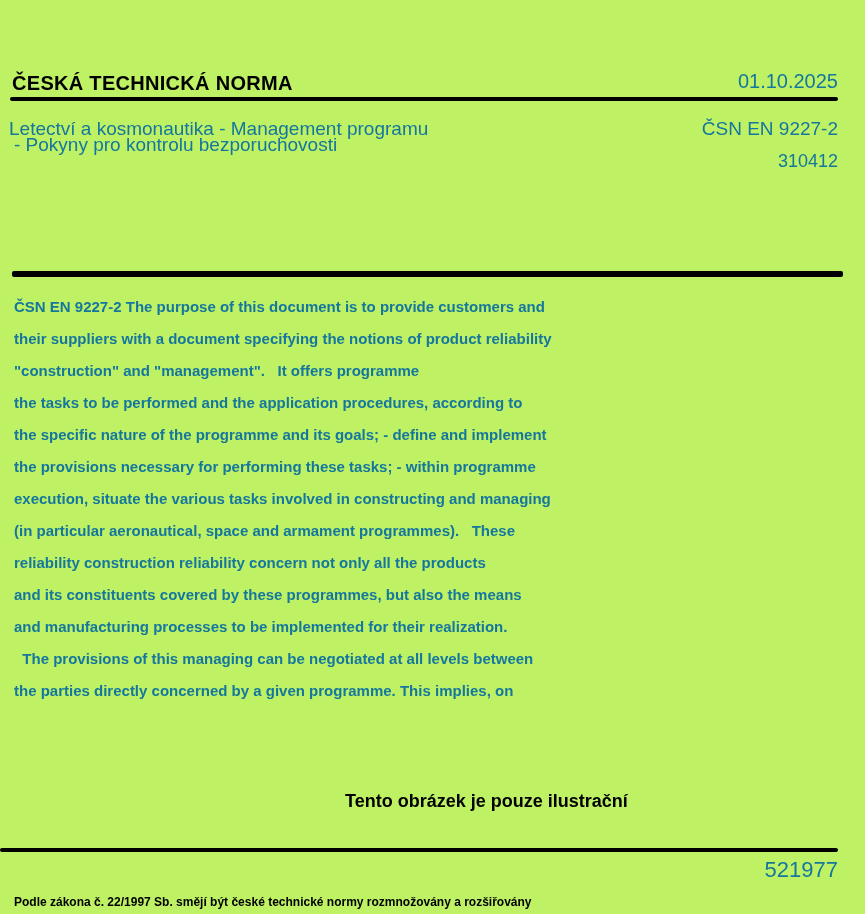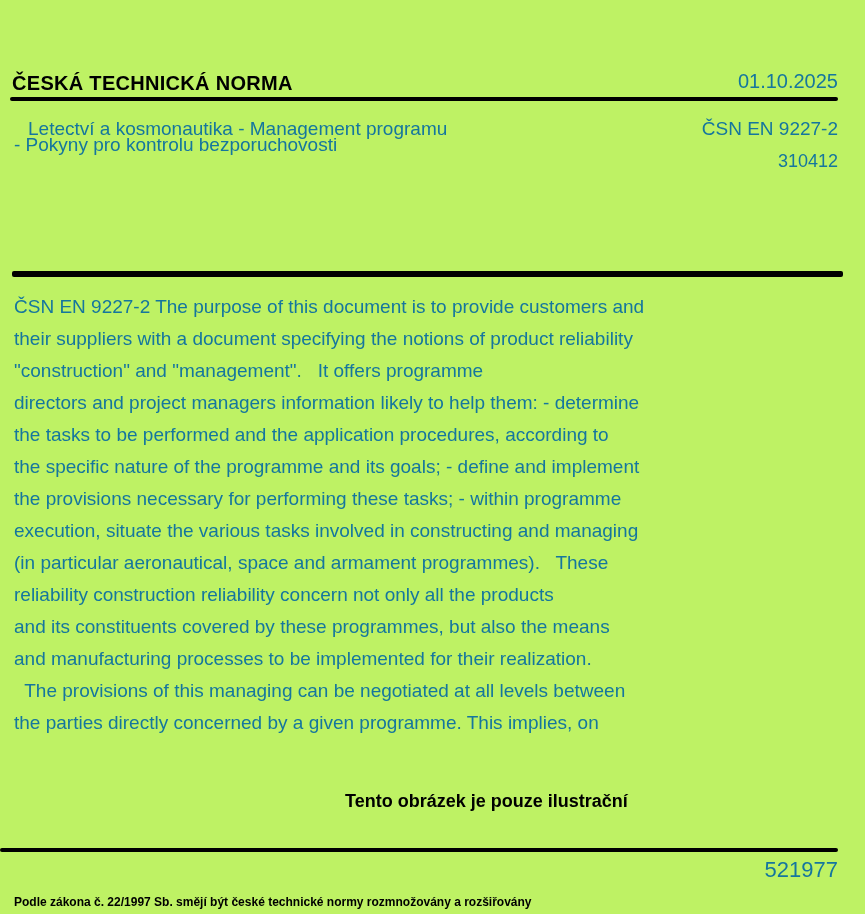--- a/index.html
+++ b/index.html
@@ -38,21 +38,21 @@
   .rule {
     position: absolute;
     background: #000000;
     border-radius: 2px;
   }
   .rule-header   { left: 10px; top: 97px;  width: 828px; height: 4px; }
   .rule-abstract { left: 12px; top: 271px; width: 831px; height: 6px; }
   .rule-footer   { left: 0px;  top: 848px; width: 838px; height: 4px; }
 
   .subtitle-left-1 {
-    position: absolute; left: 28px; top: 118px;
+    position: absolute; left: 9px; top: 118px;
     font-size: 19px; color: #15769E; white-space: pre;
   }
   .subtitle-left-2 {
     position: absolute; left: 14px; top: 134px;
     font-size: 19px; color: #15769E; white-space: pre;
   }
   .std-code {
     position: absolute; right: 27px; top: 118px;
     font-size: 19px; color: #15769E; white-space: pre;
   }
@@ -62,24 +62,25 @@
   }
 
   
   .abstract {
     position: absolute;
     left: 14px;
     top: 291px;
     width: 830px;
   }
   .abstract .line {
-    font-size: 19px;
+    font-size: 15px;
     line-height: 32px;
     color: #15769E;
     white-space: pre;
+    font-weight: bold;
   }
 
   
   .watermark {
     position: absolute;
     left: 345px;
     top: 791px;
     font-size: 18px;
     font-weight: bold;
     color: #000000;
@@ -119,21 +120,20 @@
   <div class="subtitle-left-2">- Pokyny pro kontrolu bezporuchovosti</div>
   <div class="std-code">ČSN EN 9227-2</div>
   <div class="std-class">310412</div>
 
   <div class="rule rule-abstract"></div>
 
   <div class="abstract">
     <div class="line">ČSN EN 9227-2 The purpose of this document is to provide customers and</div>
     <div class="line">their suppliers with a document specifying the notions of product reliability</div>
     <div class="line">"construction" and "management".   It offers programme</div>
-    <div class="line">directors and project managers information likely to help them: - determine</div>
     <div class="line">the tasks to be performed and the application procedures, according to</div>
     <div class="line">the specific nature of the programme and its goals; - define and implement</div>
     <div class="line">the provisions necessary for performing these tasks; - within programme</div>
     <div class="line">execution, situate the various tasks involved in constructing and managing</div>
     <div class="line">(in particular aeronautical, space and armament programmes).   These</div>
     <div class="line">reliability construction reliability concern not only all the products</div>
     <div class="line">and its constituents covered by these programmes, but also the means</div>
     <div class="line">and manufacturing processes to be implemented for their realization.</div>
     <div class="line">  The provisions of this managing can be negotiated at all levels between</div>
     <div class="line">the parties directly concerned by a given programme. This implies, on</div>

